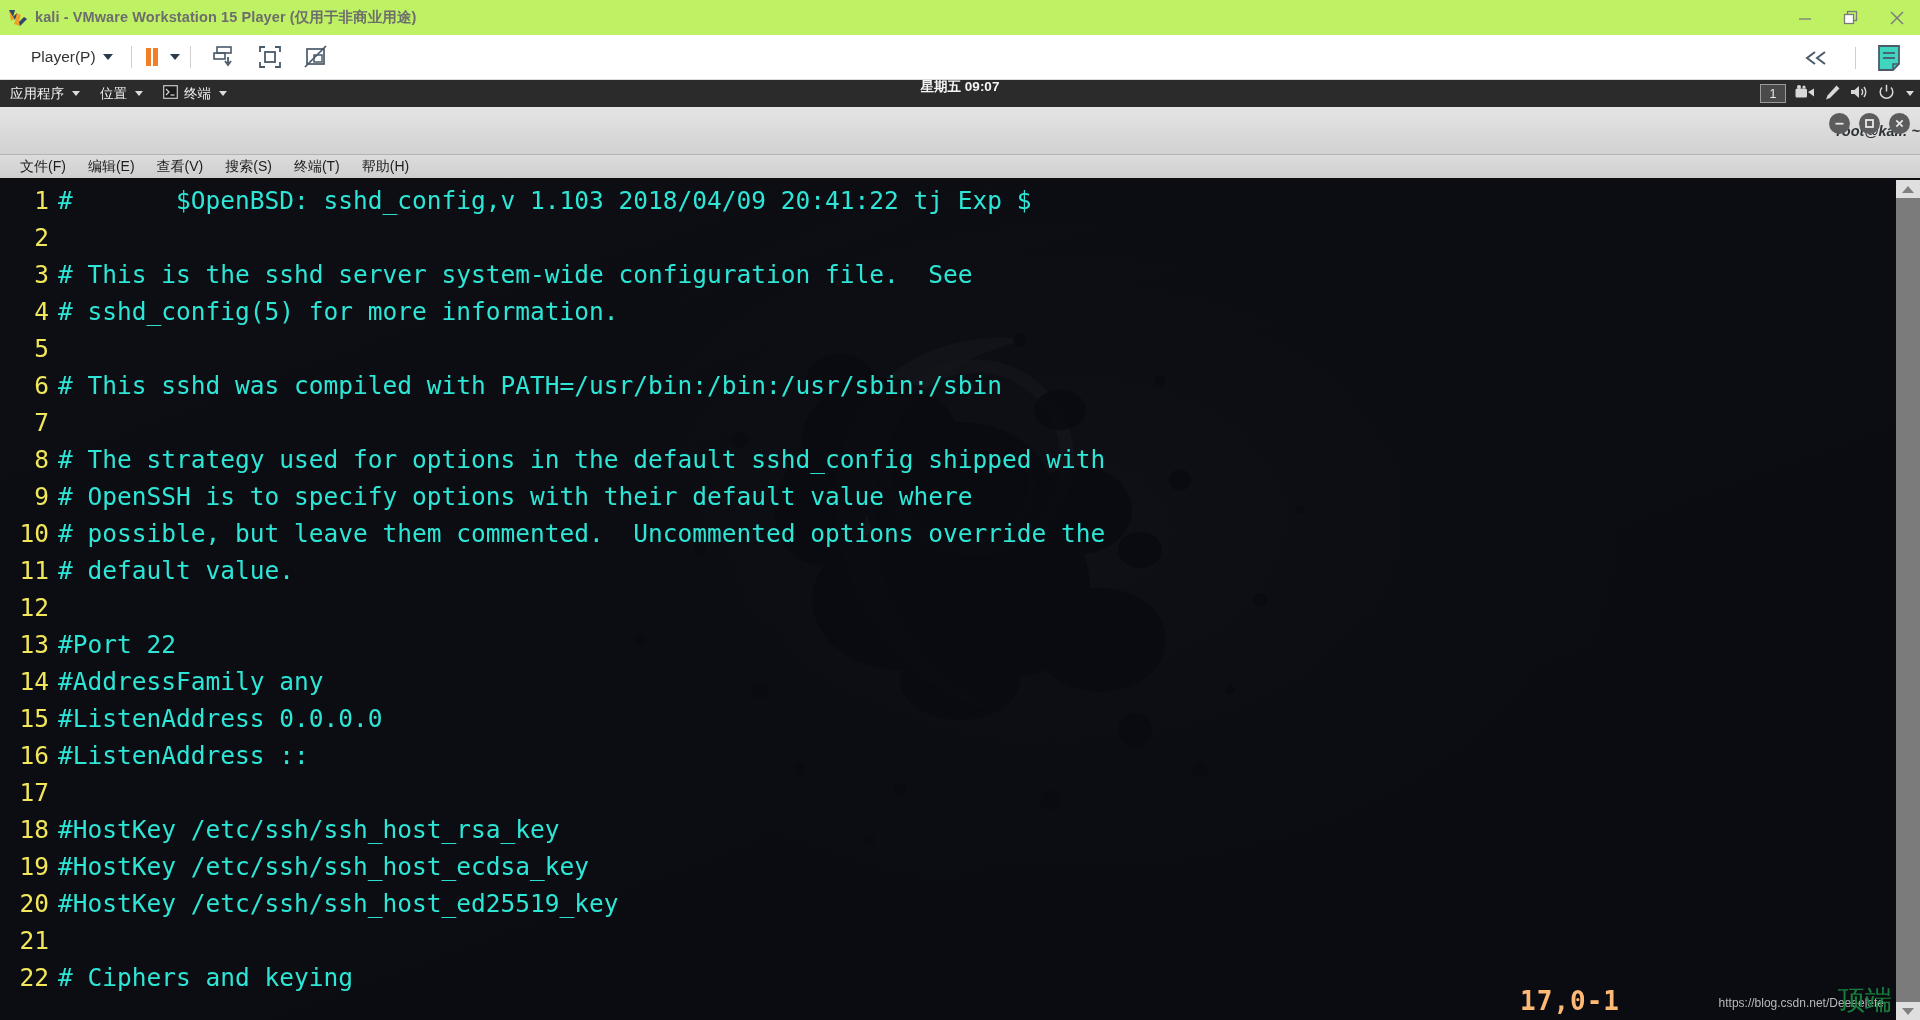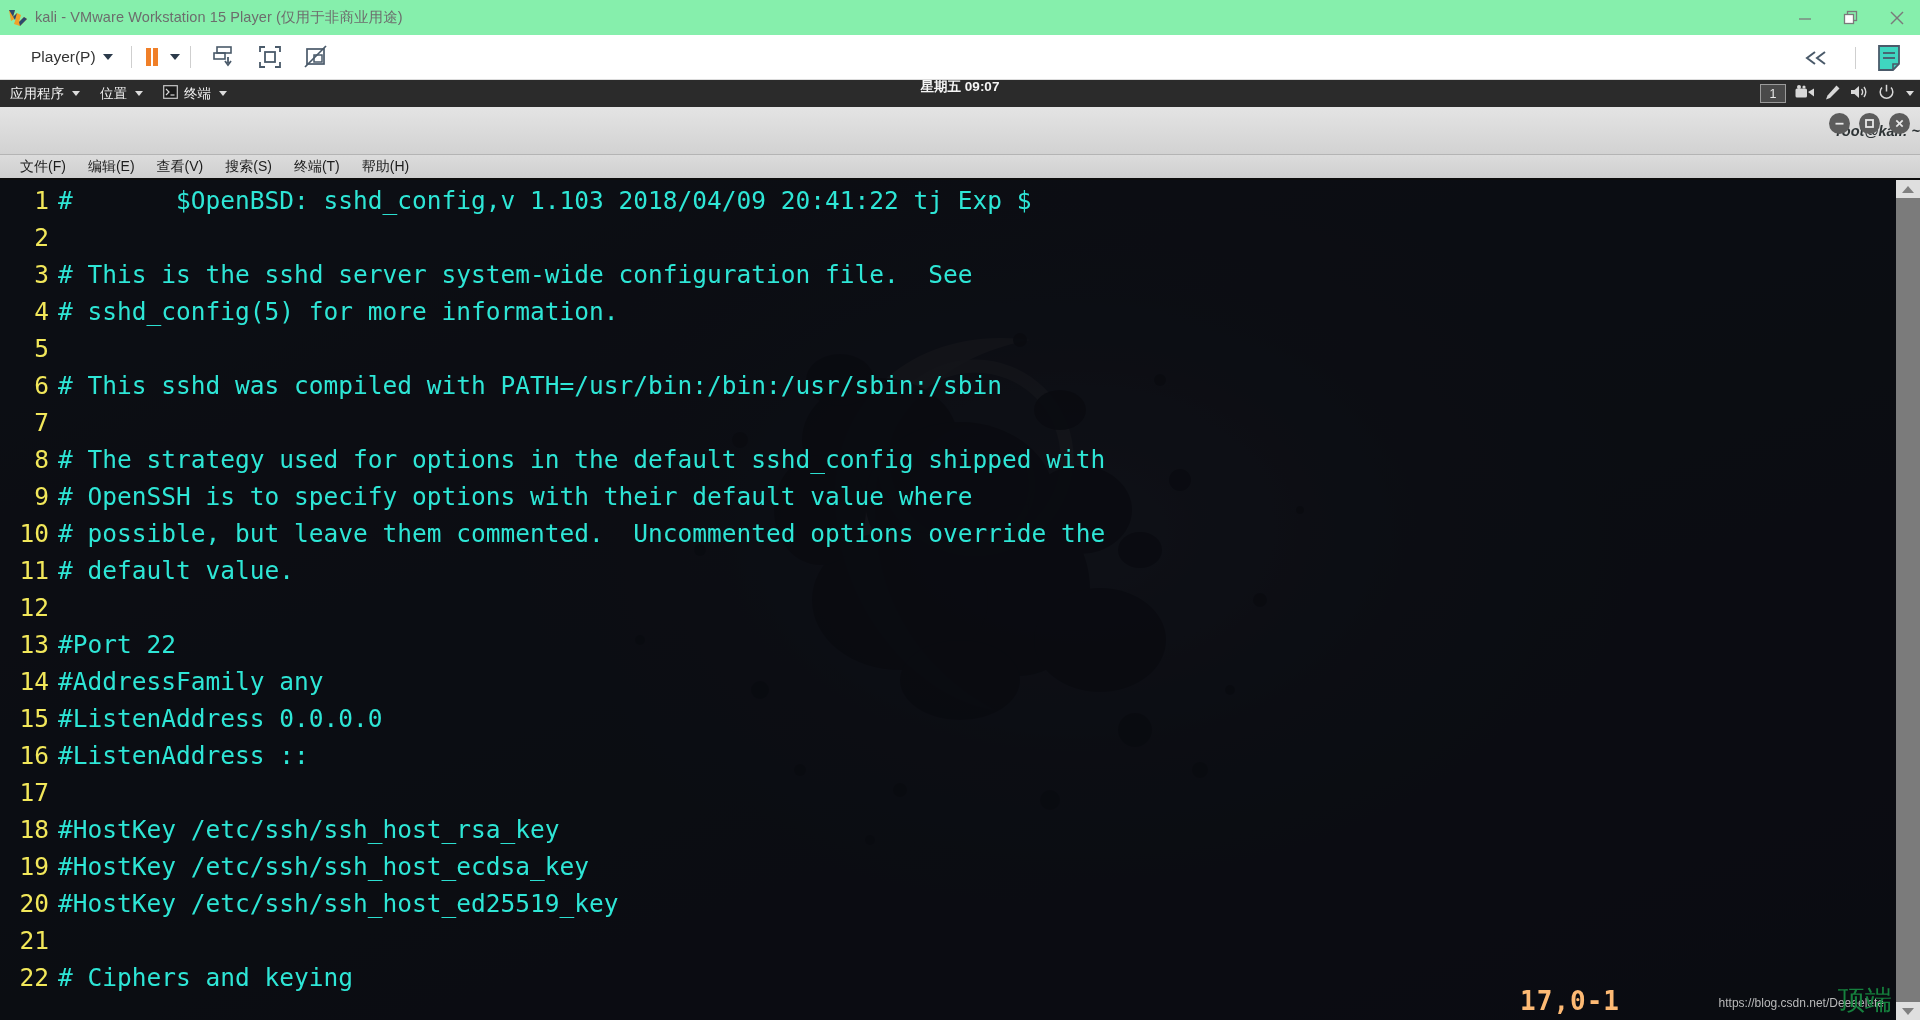--- a/index.html
+++ b/index.html
@@ -14,22 +14,23 @@
   #vmware-window {
     position: absolute; inset: 0;
     background: #ffffff;
     display: flex; flex-direction: column;
   }
 
   
   #vm-titlebar {
     height: 35px; min-height: 35px;
     display: flex; align-items: center;
-    background: #86efac;
+    background: #bef264;
     position: relative;
+    font-weight: bold;
   }
   #vm-app-icon {
     width: 20px; height: 20px;
     margin-left: 8px; margin-right: 7px;
     position: relative; flex: none;
   }
   #vm-title-text {
     font-size: 14.5px;
     color: #6d6d6d;
     letter-spacing: 0.1px;

